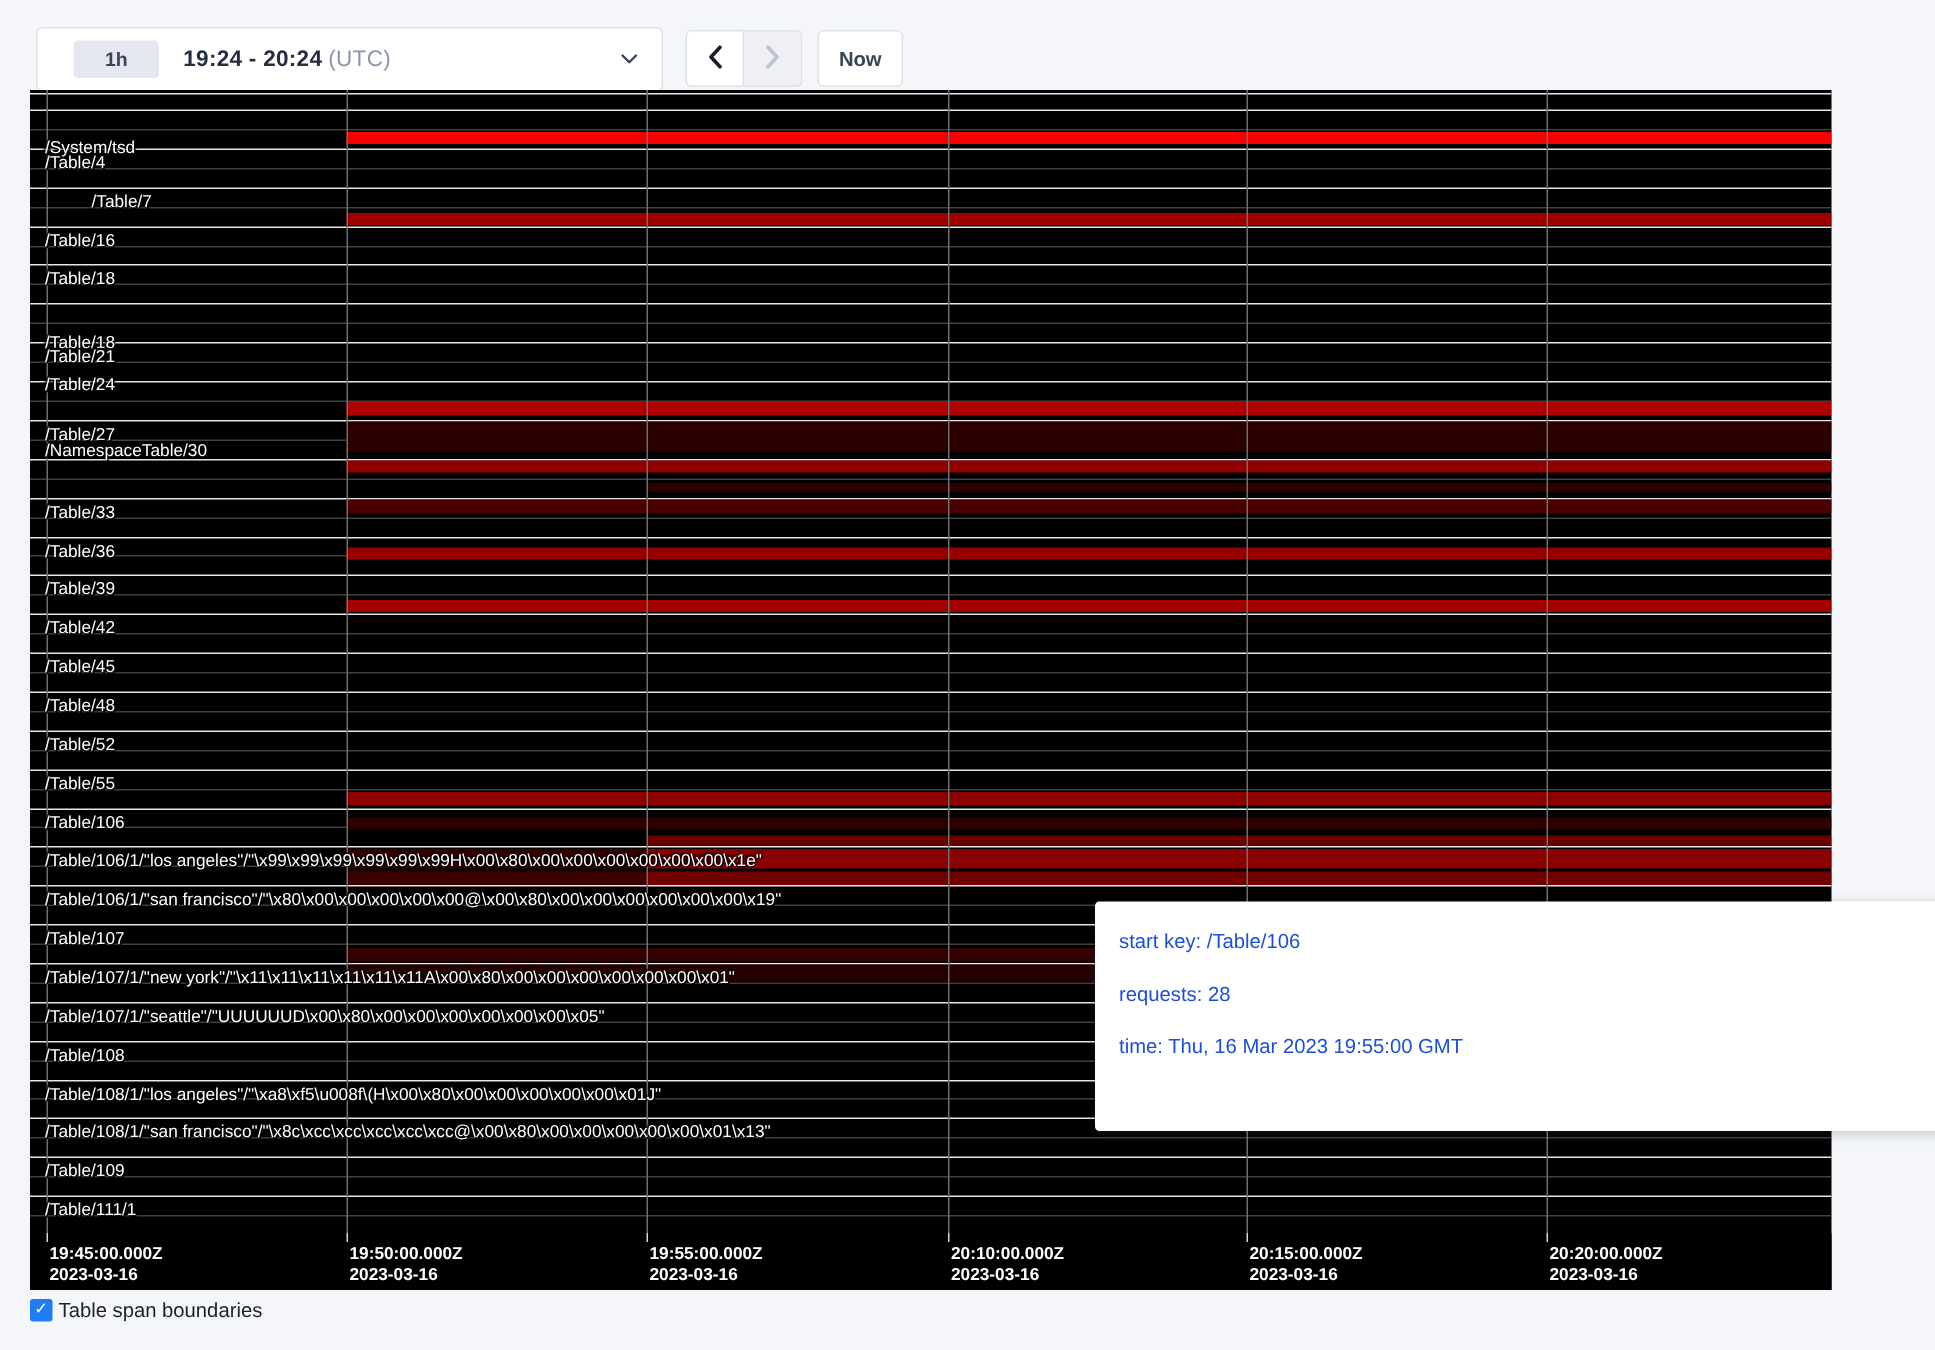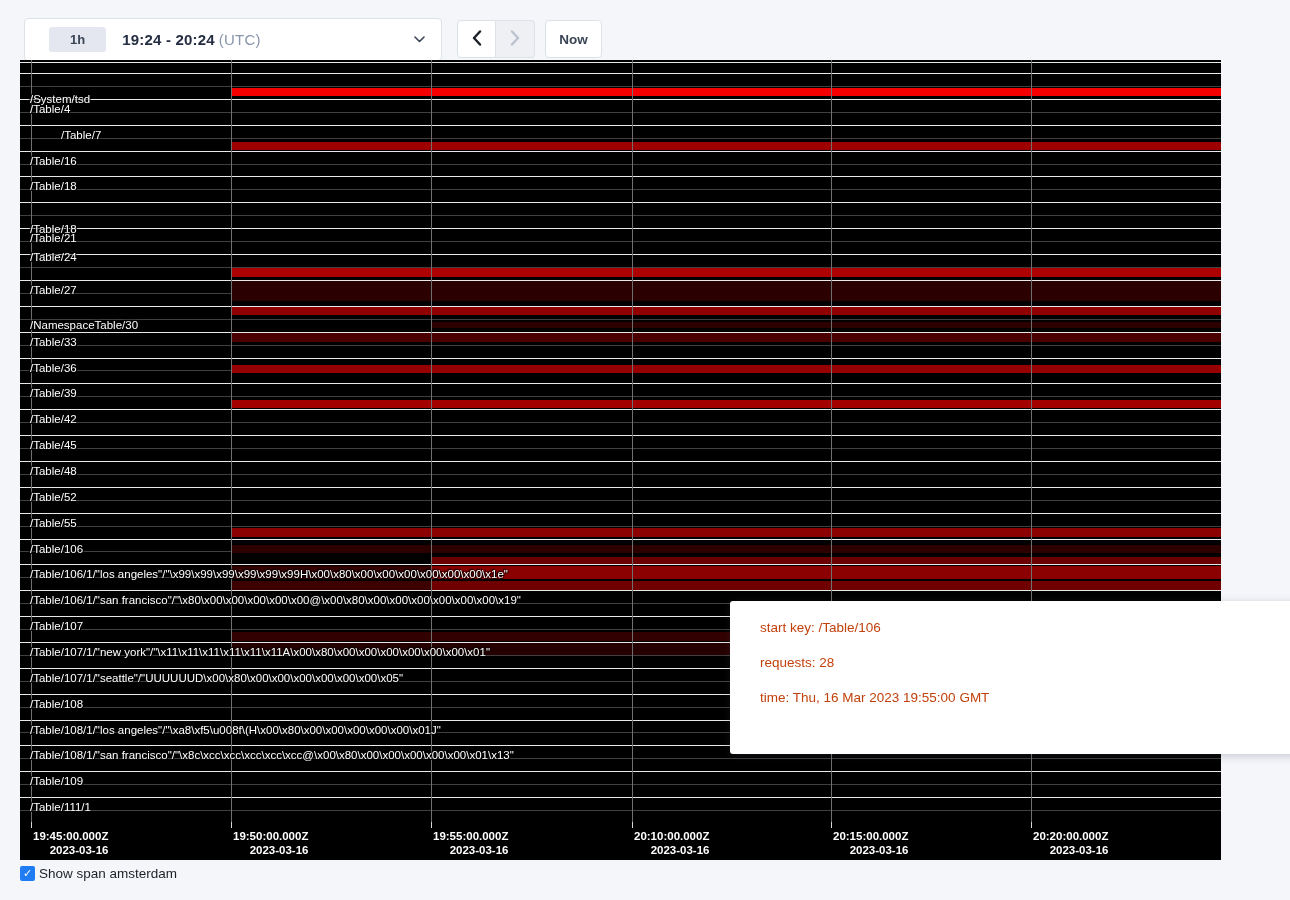--- a/index.html
+++ b/index.html
@@ -34,27 +34,27 @@
   .hline.major { background:#e8e8e8; }
   .hline.minor { background:#404040; }
   .band { position:absolute; z-index:2; }
   .vline { position:absolute; top:0; width:1px; height:762px; background:#6f6f6f; z-index:3; }
   .row-label { position:absolute; z-index:4; color:#fff; font-size:11.5px; line-height:13px;
     white-space:nowrap; text-shadow:1px 1px 0 #000, -1px -1px 1px #000, 0 0 3px #000; }
 
   .axis { position:absolute; left:0; top:762px; width:1201px; height:38px; background:#000; }
   .tick { position:absolute; top:0; width:1px; height:6px; background:#d8d8d8; }
   .xlab { position:absolute; top:7px; color:#fff; font-size:11.5px; font-weight:bold;
-    line-height:14px; white-space:nowrap;text-align:right; }
+    line-height:14px; white-space:nowrap; }
 
   
   .tooltip { position:absolute; left:710px; top:541px; width:570px; height:153px; background:#fff;
     border-radius:3px; box-shadow:0 2px 8px rgba(60,64,80,.25); z-index:10;
     padding:11px 16px; }
-  .tooltip p { font-size:13.5px; color:#c2410c; margin:8px 14px 20px; white-space:nowrap; }
+  .tooltip p { font-size:13.5px; color:#1d4ed8; margin:8px 0 20px; white-space:nowrap; }
 
   
   .footer-check { position:absolute; left:20px; top:866px; display:flex; align-items:center;
     gap:4px; cursor:pointer; }
   .cbbox { width:15px; height:15px; background:#1f7cf2; border-radius:2px; color:#fff;
     font-size:11px; line-height:15px; text-align:center; font-weight:bold; }
   .cbtext { font-size:13.5px; color:#1c2128; }
 </style>
 </head>
 <body>
@@ -177,21 +177,21 @@
         <div class="vline" style="left: 1011px;"></div>
         <div class="row-label" style="left: 10px; top: 33px;">/System/tsd</div>
         <div class="row-label" style="left: 10px; top: 42.9px;">/Table/4</div>
         <div class="row-label" style="left: 10px; top: 68.7px; margin-left: 31px;">/Table/7</div>
         <div class="row-label" style="left: 10px; top: 94.6px;">/Table/16</div>
         <div class="row-label" style="left: 10px; top: 120.4px;">/Table/18</div>
         <div class="row-label" style="left: 10px; top: 163px;">/Table/18</div>
         <div class="row-label" style="left: 10px; top: 172.2px;">/Table/21</div>
         <div class="row-label" style="left: 10px; top: 191px;">/Table/24</div>
         <div class="row-label" style="left: 10px; top: 223.9px;">/Table/27</div>
-        <div class="row-label" style="left: 10px; top: 259px;">/NamespaceTable/30</div>
+        <div class="row-label" style="left: 10px; top: 235px;">/NamespaceTable/30</div>
         <div class="row-label" style="left: 10px; top: 275.6px;">/Table/33</div>
         <div class="row-label" style="left: 10px; top: 301.5px;">/Table/36</div>
         <div class="row-label" style="left: 10px; top: 327.3px;">/Table/39</div>
         <div class="row-label" style="left: 10px; top: 353.2px;">/Table/42</div>
         <div class="row-label" style="left: 10px; top: 379px;">/Table/45</div>
         <div class="row-label" style="left: 10px; top: 404.9px;">/Table/48</div>
         <div class="row-label" style="left: 10px; top: 430.8px;">/Table/52</div>
         <div class="row-label" style="left: 10px; top: 456.6px;">/Table/55</div>
         <div class="row-label" style="left: 10px; top: 482.5px;">/Table/106</div>
         <div class="row-label" style="left: 10px; top: 508.3px;">/Table/106/1/"los angeles"/"\x99\x99\x99\x99\x99\x99H\x00\x80\x00\x00\x00\x00\x00\x00\x1e"</div>
@@ -240,16 +240,16 @@
 
     <div class="tooltip">
       <p>start key: /Table/106</p>
       <p>requests: 28</p>
       <p>time: Thu, 16 Mar 2023 19:55:00 GMT</p>
     </div>
   </div>
 
   <label class="footer-check">
     <span class="cbbox">✓</span>
-    <span class="cbtext">Show span amsterdam</span>
+    <span class="cbtext">Table span boundaries</span>
   </label>
 
 </div>
 
 </body></html>

